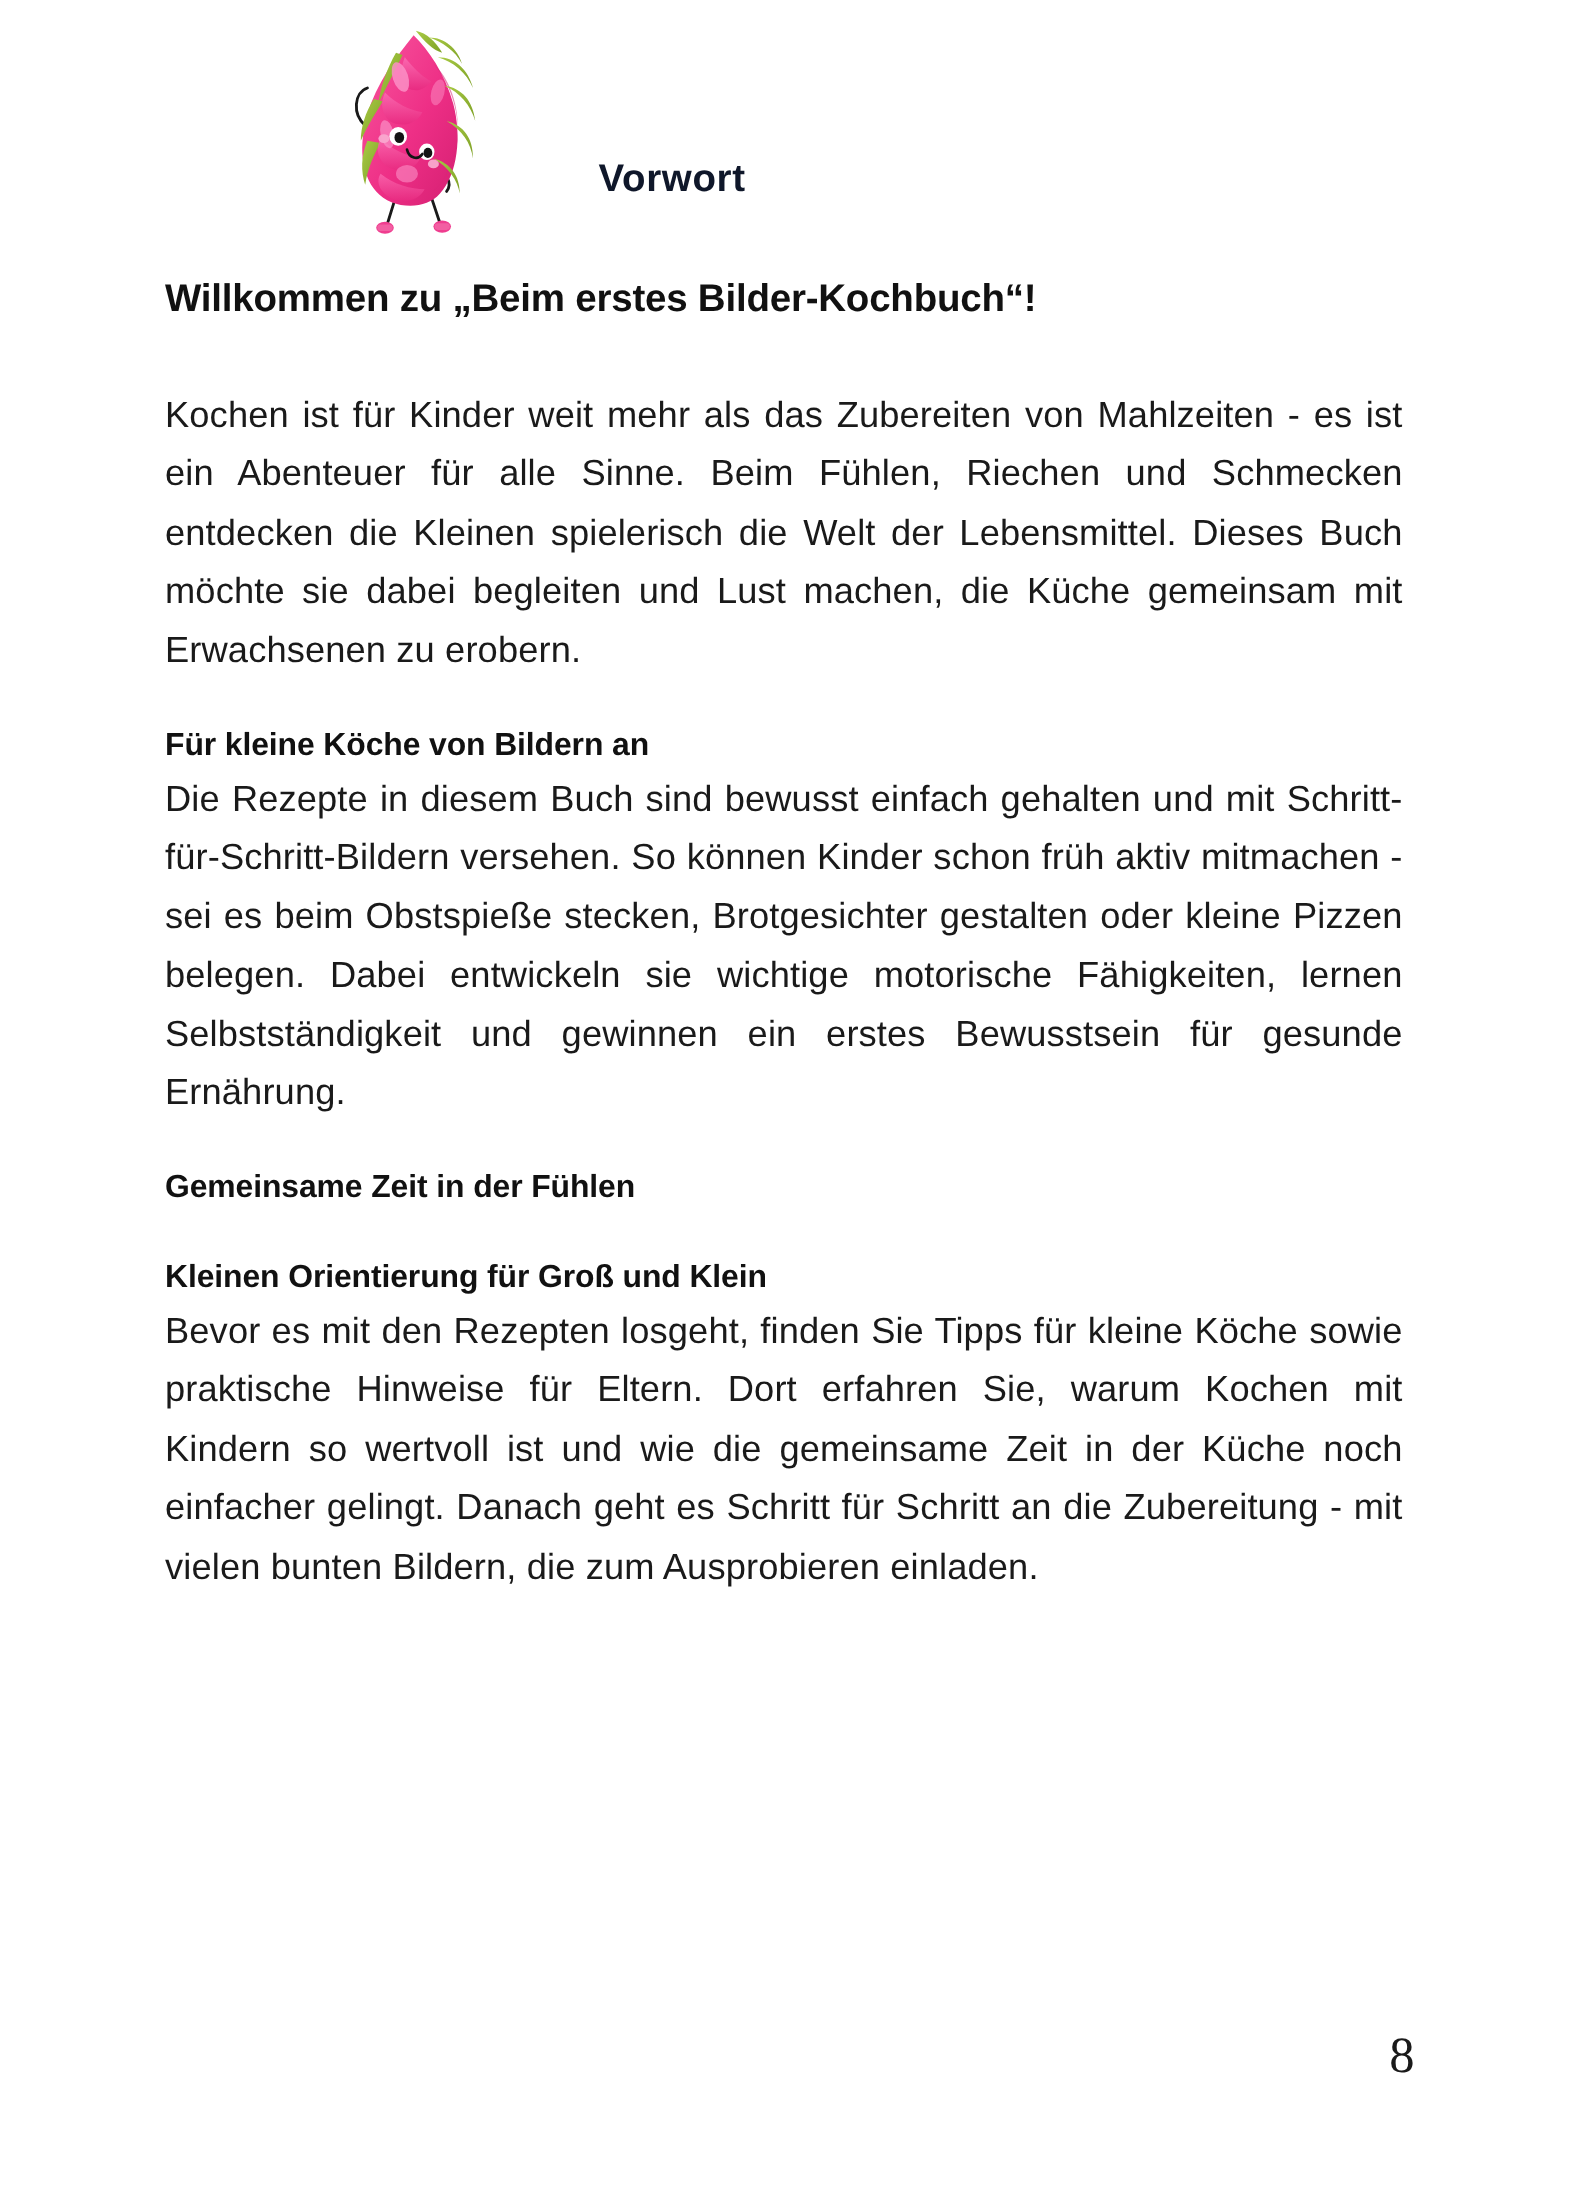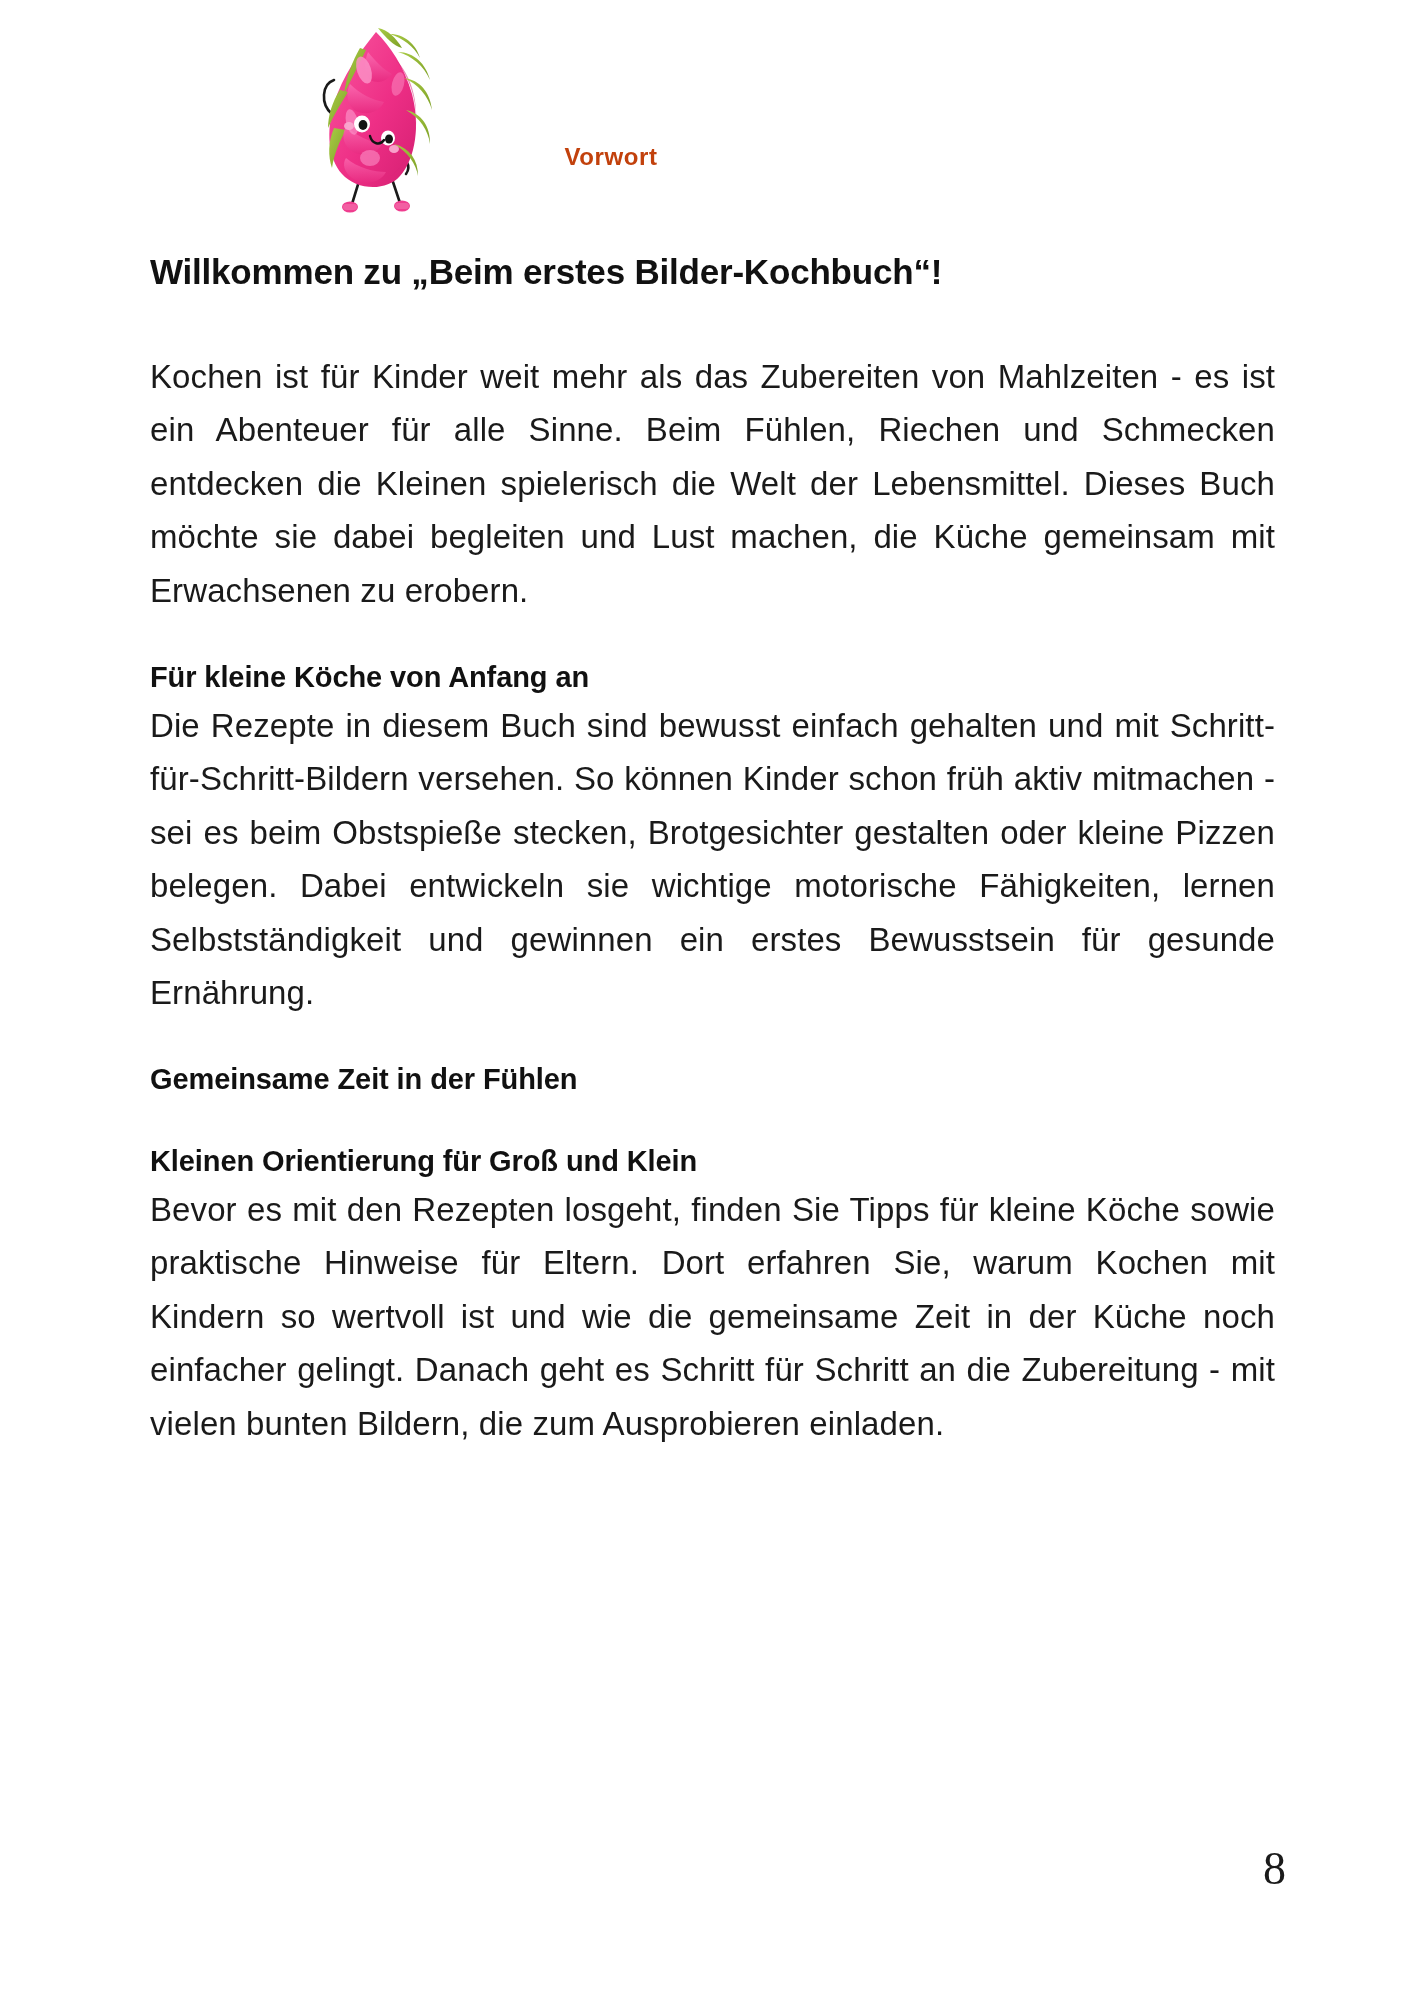--- a/index.html
+++ b/index.html
@@ -27,23 +27,23 @@
   .mascot svg { display: block; width: 100%; height: 100%; }
 
   
   .vorwort {
     position: absolute;
     left: 0;
     top: 143px;
     width: 1222px;
     text-align: center;
     font-weight: 700;
-    font-size: 24px;
+    font-size: 35px;
     letter-spacing: 0.6px;
-    color: #c2410c;
+    color: #0f172a;
     font-family: "Liberation Sans", sans-serif;
     font-stretch: condensed;
   }
 
   
   .body-col {
     position: absolute;
     left: 150px;
     top: 250px;
     width: 1125px;
@@ -168,21 +168,21 @@
   <div class="body-col">
 
     <h1 class="main-title">Willkommen zu „Beim erstes Bilder-Kochbuch“!</h1>
 
     <div class="gap-lg"></div>
 
     <p class="para">Kochen ist für Kinder weit mehr als das Zubereiten von Mahlzeiten - es ist ein Abenteuer für alle Sinne. Beim Fühlen, Riechen und Schmecken entdecken die Kleinen spielerisch die Welt der Lebensmittel. Dieses Buch möchte sie dabei begleiten und Lust machen, die Küche gemeinsam mit Erwachsenen zu erobern.</p>
 
     <div class="gap-md"></div>
 
-    <h2 class="sec-title">Für kleine Köche von Anfang an</h2>
+    <h2 class="sec-title">Für kleine Köche von Bildern an</h2>
     <p class="para">Die Rezepte in diesem Buch sind bewusst einfach gehalten und mit Schritt-für-Schritt-Bildern versehen. So können Kinder schon früh aktiv mitmachen - sei es beim Obstspieße stecken, Brotgesichter gestalten oder kleine Pizzen belegen. Dabei entwickeln sie wichtige motorische Fähigkeiten, lernen Selbstständigkeit und gewinnen ein erstes Bewusstsein für gesunde Ernährung.</p>
 
     <div class="gap-md"></div>
 
     <h2 class="sec-title">Gemeinsame Zeit in der Fühlen</h2>
 
     <div class="gap-md"></div>
 
     <h2 class="sec-title">Kleinen Orientierung für Groß und Klein</h2>
     <p class="para">Bevor es mit den Rezepten losgeht, finden Sie Tipps für kleine Köche sowie praktische Hinweise für Eltern. Dort erfahren Sie, warum Kochen mit Kindern so wertvoll ist und wie die gemeinsame Zeit in der Küche noch einfacher gelingt. Danach geht es Schritt für Schritt an die Zubereitung - mit vielen bunten Bildern, die zum Ausprobieren einladen.</p>

